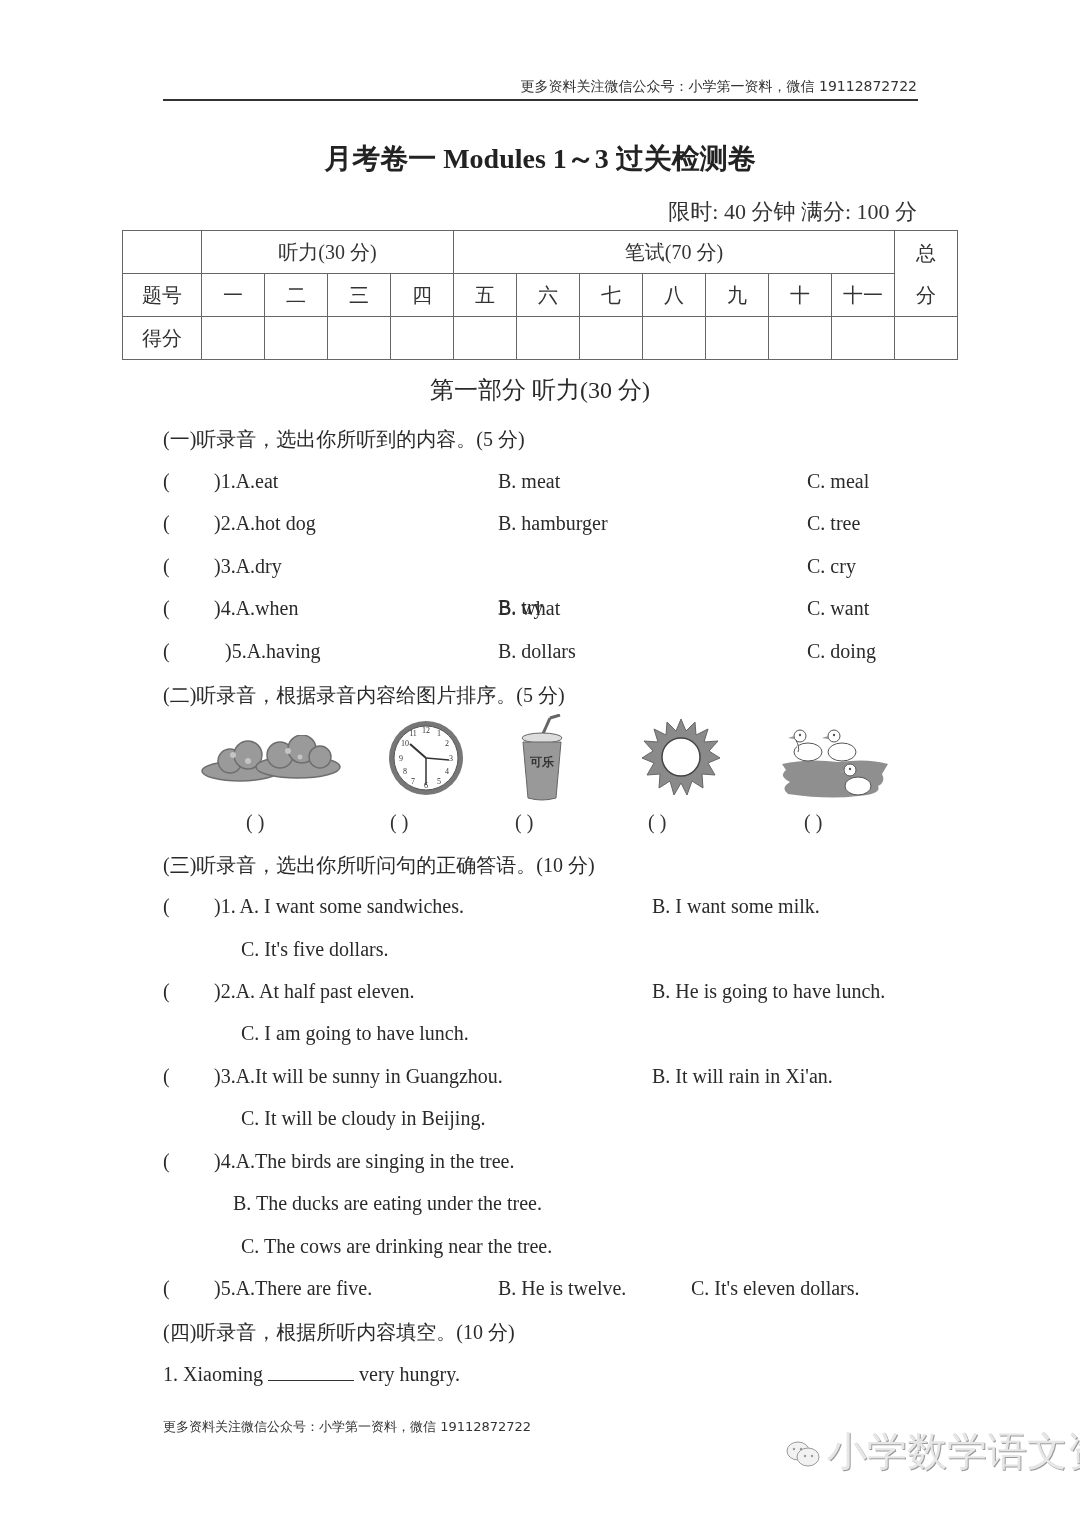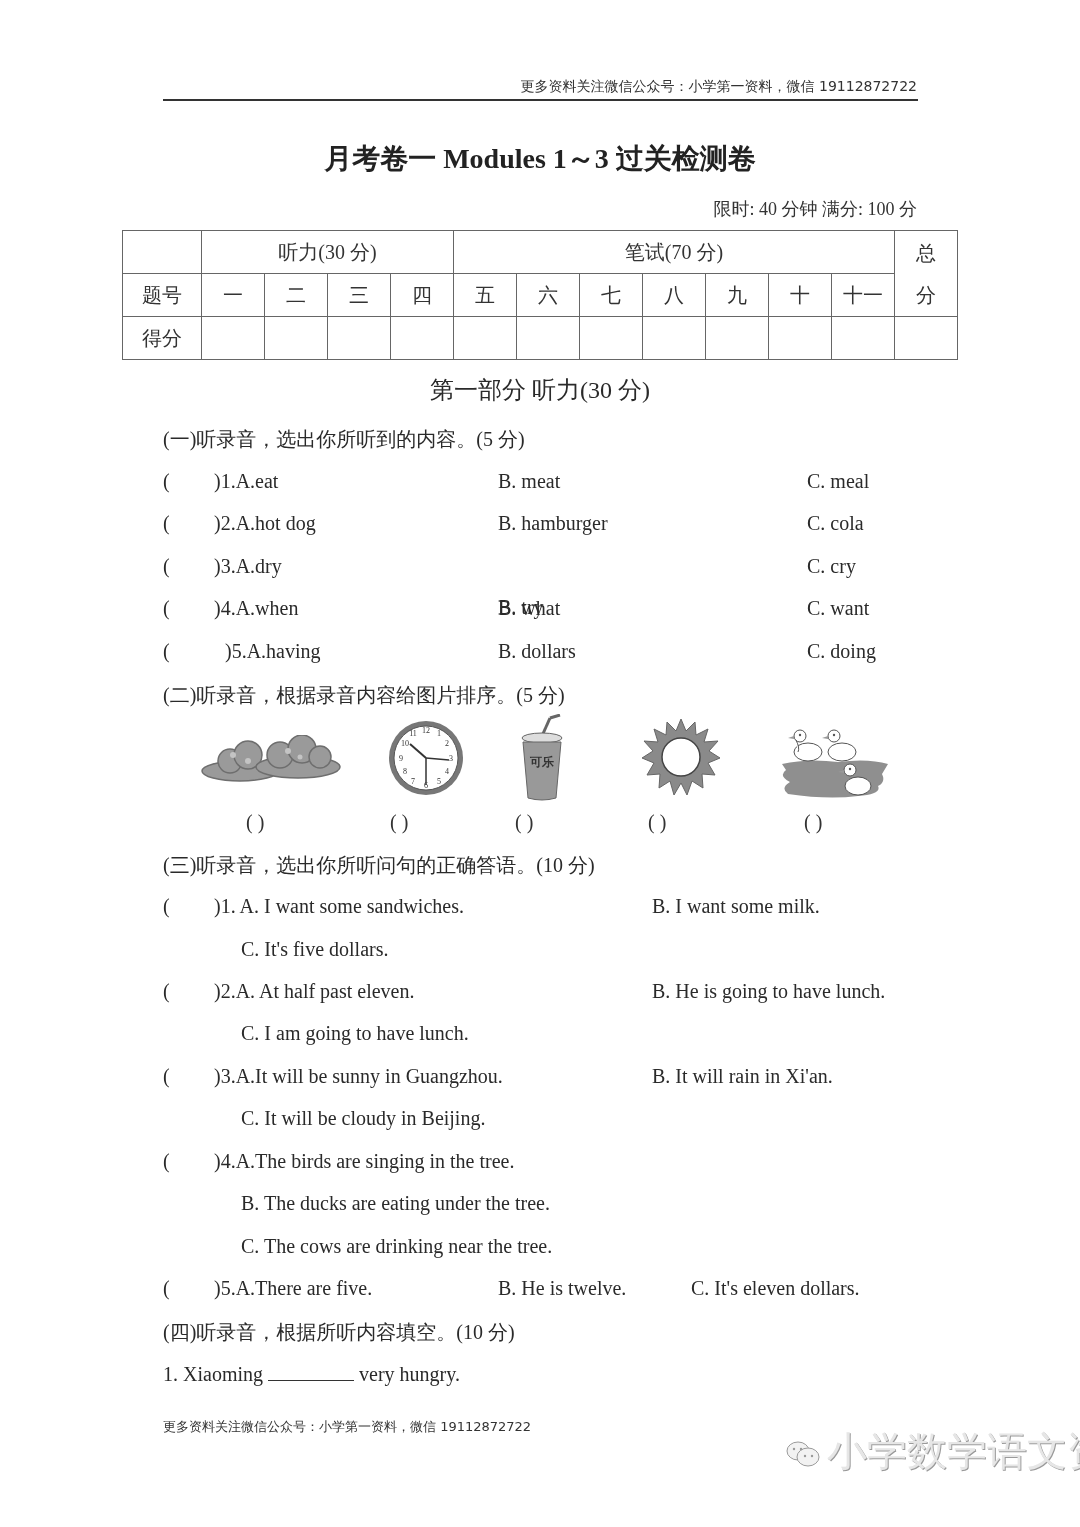--- a/index.html
+++ b/index.html
@@ -2,21 +2,21 @@
 <html><head>
 <meta charset="utf-8">
 <style>
   html, body { margin: 0; padding: 0; background: #ffffff; }
   body { width: 1080px; height: 1527px; position: relative; overflow: hidden;
          font-family: "Liberation Serif", "DejaVu Serif", serif; color: #2a2a2a; }
   .abs { position: absolute; white-space: nowrap; }
   .hdr-note { top: 78px; right: 163px; font-family: "DejaVu Sans", sans-serif; font-size: 14px; color: #333; }
   .hdr-rule { top: 99px; left: 163px; width: 755px; height: 2px; background: #333; }
   .title { top: 140px; left: 0; width: 1080px; text-align: center; font-size: 28px; font-weight: bold; color: #222; }
-  .limits { top: 197px; right: 163px; font-size: 18px; color: #333; }
+  .limits { top: 197px; right: 163px; font-size: 22px; color: #333; }
 
   table.score { position: absolute; top: 230px; left: 122px; border-collapse: collapse; font-size: 20px; color: #333; }
   table.score td { border: 1.5px solid #666; text-align: center; padding: 0; height: 42px; margin-top: 13px; }
   table.score td.c0 { width: 78px; }
   table.score td.cn { width: 62px; }
   table.score td.ct { width: 62px; line-height: 42px; }
 
   .part-title { top: 374px; left: 0; width: 1080px; text-align: center; font-size: 24px; color: #2a2a2a; }
   .sec { font-size: 20px; left: 163px; color: #2a2a2a; }
   .line { font-size: 20px; color: #2a2a2a; }
@@ -88,21 +88,21 @@
 <div class="abs sec" style="top:426px;">(一)听录音，选出你所听到的内容。(5 分)</div>
 
 <div class="abs line" style="top:470px;left:163px;">(</div>
 <div class="abs line" style="top:470px;left:214px;">)1.A.eat</div>
 <div class="abs line" style="top:470px;left:498px;">B. meat</div>
 <div class="abs line" style="top:470px;left:807px;">C. meal</div>
 
 <div class="abs line" style="top:512px;left:163px;">(</div>
 <div class="abs line" style="top:512px;left:214px;">)2.A.hot dog</div>
 <div class="abs line" style="top:512px;left:498px;">B. hamburger</div>
-<div class="abs line" style="top:512px;left:807px;">C. cola</div>
+<div class="abs line" style="top:512px;left:807px;">C. tree</div>
 
 <div class="abs line" style="top:555px;left:163px;">(</div>
 <div class="abs line" style="top:555px;left:214px;">)3.A.dry</div>
 <div class="abs line" style="top:555px;left:498px;margin-top:41px;">B. try</div>
 <div class="abs line" style="top:555px;left:807px;">C. cry</div>
 
 <div class="abs line" style="top:597px;left:163px;">(</div>
 <div class="abs line" style="top:597px;left:214px;">)4.A.when</div>
 <div class="abs line" style="top:597px;left:498px;">B. what</div>
 <div class="abs line" style="top:597px;left:807px;">C. want</div>
@@ -218,21 +218,21 @@
 <div class="abs line" style="top:980px;left:652px;">B. He is going to have lunch.</div>
 <div class="abs line" style="top:1022px;left:241px;">C. I am going to have lunch.</div>
 
 <div class="abs line paren-l" style="top:1065px;">(</div>
 <div class="abs line" style="top:1065px;left:214px;">)3.A.It will be sunny in Guangzhou.</div>
 <div class="abs line" style="top:1065px;left:652px;">B. It will rain in Xi'an.</div>
 <div class="abs line" style="top:1107px;left:241px;">C. It will be cloudy in Beijing.</div>
 
 <div class="abs line paren-l" style="top:1150px;">(</div>
 <div class="abs line" style="top:1150px;left:214px;">)4.A.The birds are singing in the tree.</div>
-<div class="abs line" style="top:1192px;left:241px;">B. The ducks are eating under the tree.</div>
+<div class="abs line" style="top:1192px;left:233px;">B. The ducks are eating under the tree.</div>
 <div class="abs line" style="top:1235px;left:241px;">C. The cows are drinking near the tree.</div>
 
 <div class="abs line paren-l" style="top:1277px;">(</div>
 <div class="abs line" style="top:1277px;left:214px;">)5.A.There are five.</div>
 <div class="abs line" style="top:1277px;left:498px;">B. He is twelve.</div>
 <div class="abs line" style="top:1277px;left:691px;">C. It's eleven dollars.</div>
 
 <div class="abs sec" style="top:1319px;">(四)听录音，根据所听内容填空。(10 分)</div>
 <div class="abs line" style="top:1362px;left:163px;">
   <span>1. Xiaoming</span>

